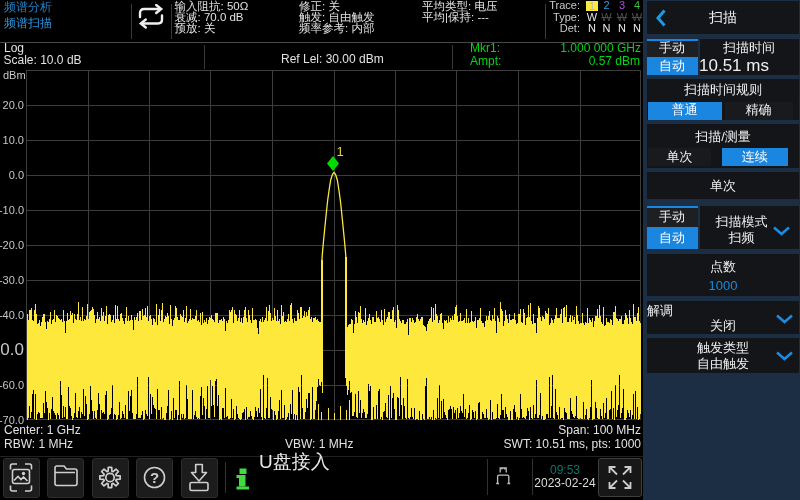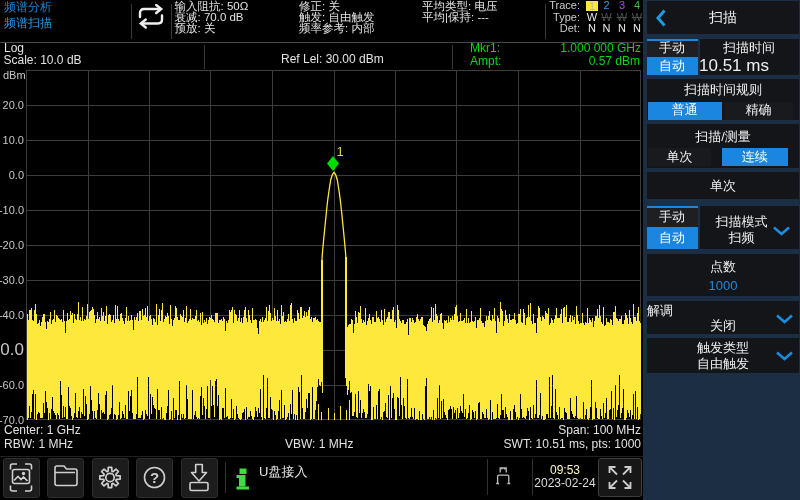--- a/index.html
+++ b/index.html
@@ -122,32 +122,32 @@
 <rect x="190" y="27.5" width="18" height="8" rx="1.5"></rect>
 </g>
 </svg>
 <div style="position:absolute;left:225px;top:462px;width:1px;height:31px;background:#333;"></div>
 <svg class="abs" style="left:235px;top:467px" width="15" height="24" viewBox="0 0 15 24">
 <rect x="4.5" y="1.5" width="7" height="5.5" fill="#42dc42"></rect>
 <rect x="1.5" y="8" width="6.5" height="3" fill="#42dc42"></rect>
 <rect x="4" y="8" width="6.5" height="11.5" fill="#42dc42"></rect>
 <rect x="1.5" y="19.5" width="12.5" height="3" fill="#42dc42"></rect>
 </svg>
-<div style="position:absolute;left:259px;top:464px;font-size:13px;line-height:16px;color:#e8e8e8;white-space:nowrap;">U盘接入</div>
+<div style="position:absolute;left:259px;top:454px;font-size:19px;line-height:16px;color:#e8e8e8;white-space:nowrap;">U盘接入</div>
 <div style="position:absolute;left:487px;top:459px;width:1px;height:36px;background:#333;"></div>
 <svg class="abs" style="left:494px;top:466px;" width="18" height="20" viewBox="0 0 18 20">
 <g stroke="#c0c0c0" stroke-width="1.3" fill="none">
 <path d="M6.2 6.5 V2 h6 V6.5"></path>
 <path d="M7.8 2 v1.5 M10.6 2 v1.5"></path>
 <path d="M3.6 17.5 V10.5 a1.4 1.4 0 0 1 1.4 -1.4 h8.4 a1.4 1.4 0 0 1 1.4 1.4 V17.5"></path>
 <path d="M2.2 17.5 h2.8 M13.4 17.5 h2.8"></path>
 </g>
   </svg>
 <div style="position:absolute;left:532px;top:459px;width:1px;height:36px;background:#333;"></div>
-<div style="position:absolute;left:537px;width:56px;top:462.5px;font-size:12px;line-height:15px;color:#fef9c3;text-align:center;white-space:nowrap;">09:53</div>
+<div style="position:absolute;left:537px;width:56px;top:462.5px;font-size:12px;line-height:15px;color:#0f766e;text-align:center;white-space:nowrap;">09:53</div>
 <div style="position:absolute;left:533px;width:64px;top:476.0px;font-size:12px;line-height:15px;color:#dcdcdc;text-align:center;white-space:nowrap;">2023-02-24</div>
 <div style="position:absolute;left:598px;top:458px;width:44px;height:39px;background:#181818;border:1px solid #3f3f3f;border-radius:3px;"></div>
 <svg class="abs" style="left:598px;top:458px;" width="44" height="39" viewBox="0 0 44 39">
 <g stroke="#cccccc" stroke-width="1.8" fill="none">
 <path d="M19 16.5 L11.5 9 M11.5 15 V9 H17.5"></path>
 <path d="M25 16.5 L32.5 9 M32.5 15 V9 H26.5"></path>
 <path d="M19 22.5 L11.5 30 M11.5 24 V30 H17.5"></path>
 <path d="M25 22.5 L32.5 30 M32.5 24 V30 H26.5"></path>
 </g>
   </svg>

